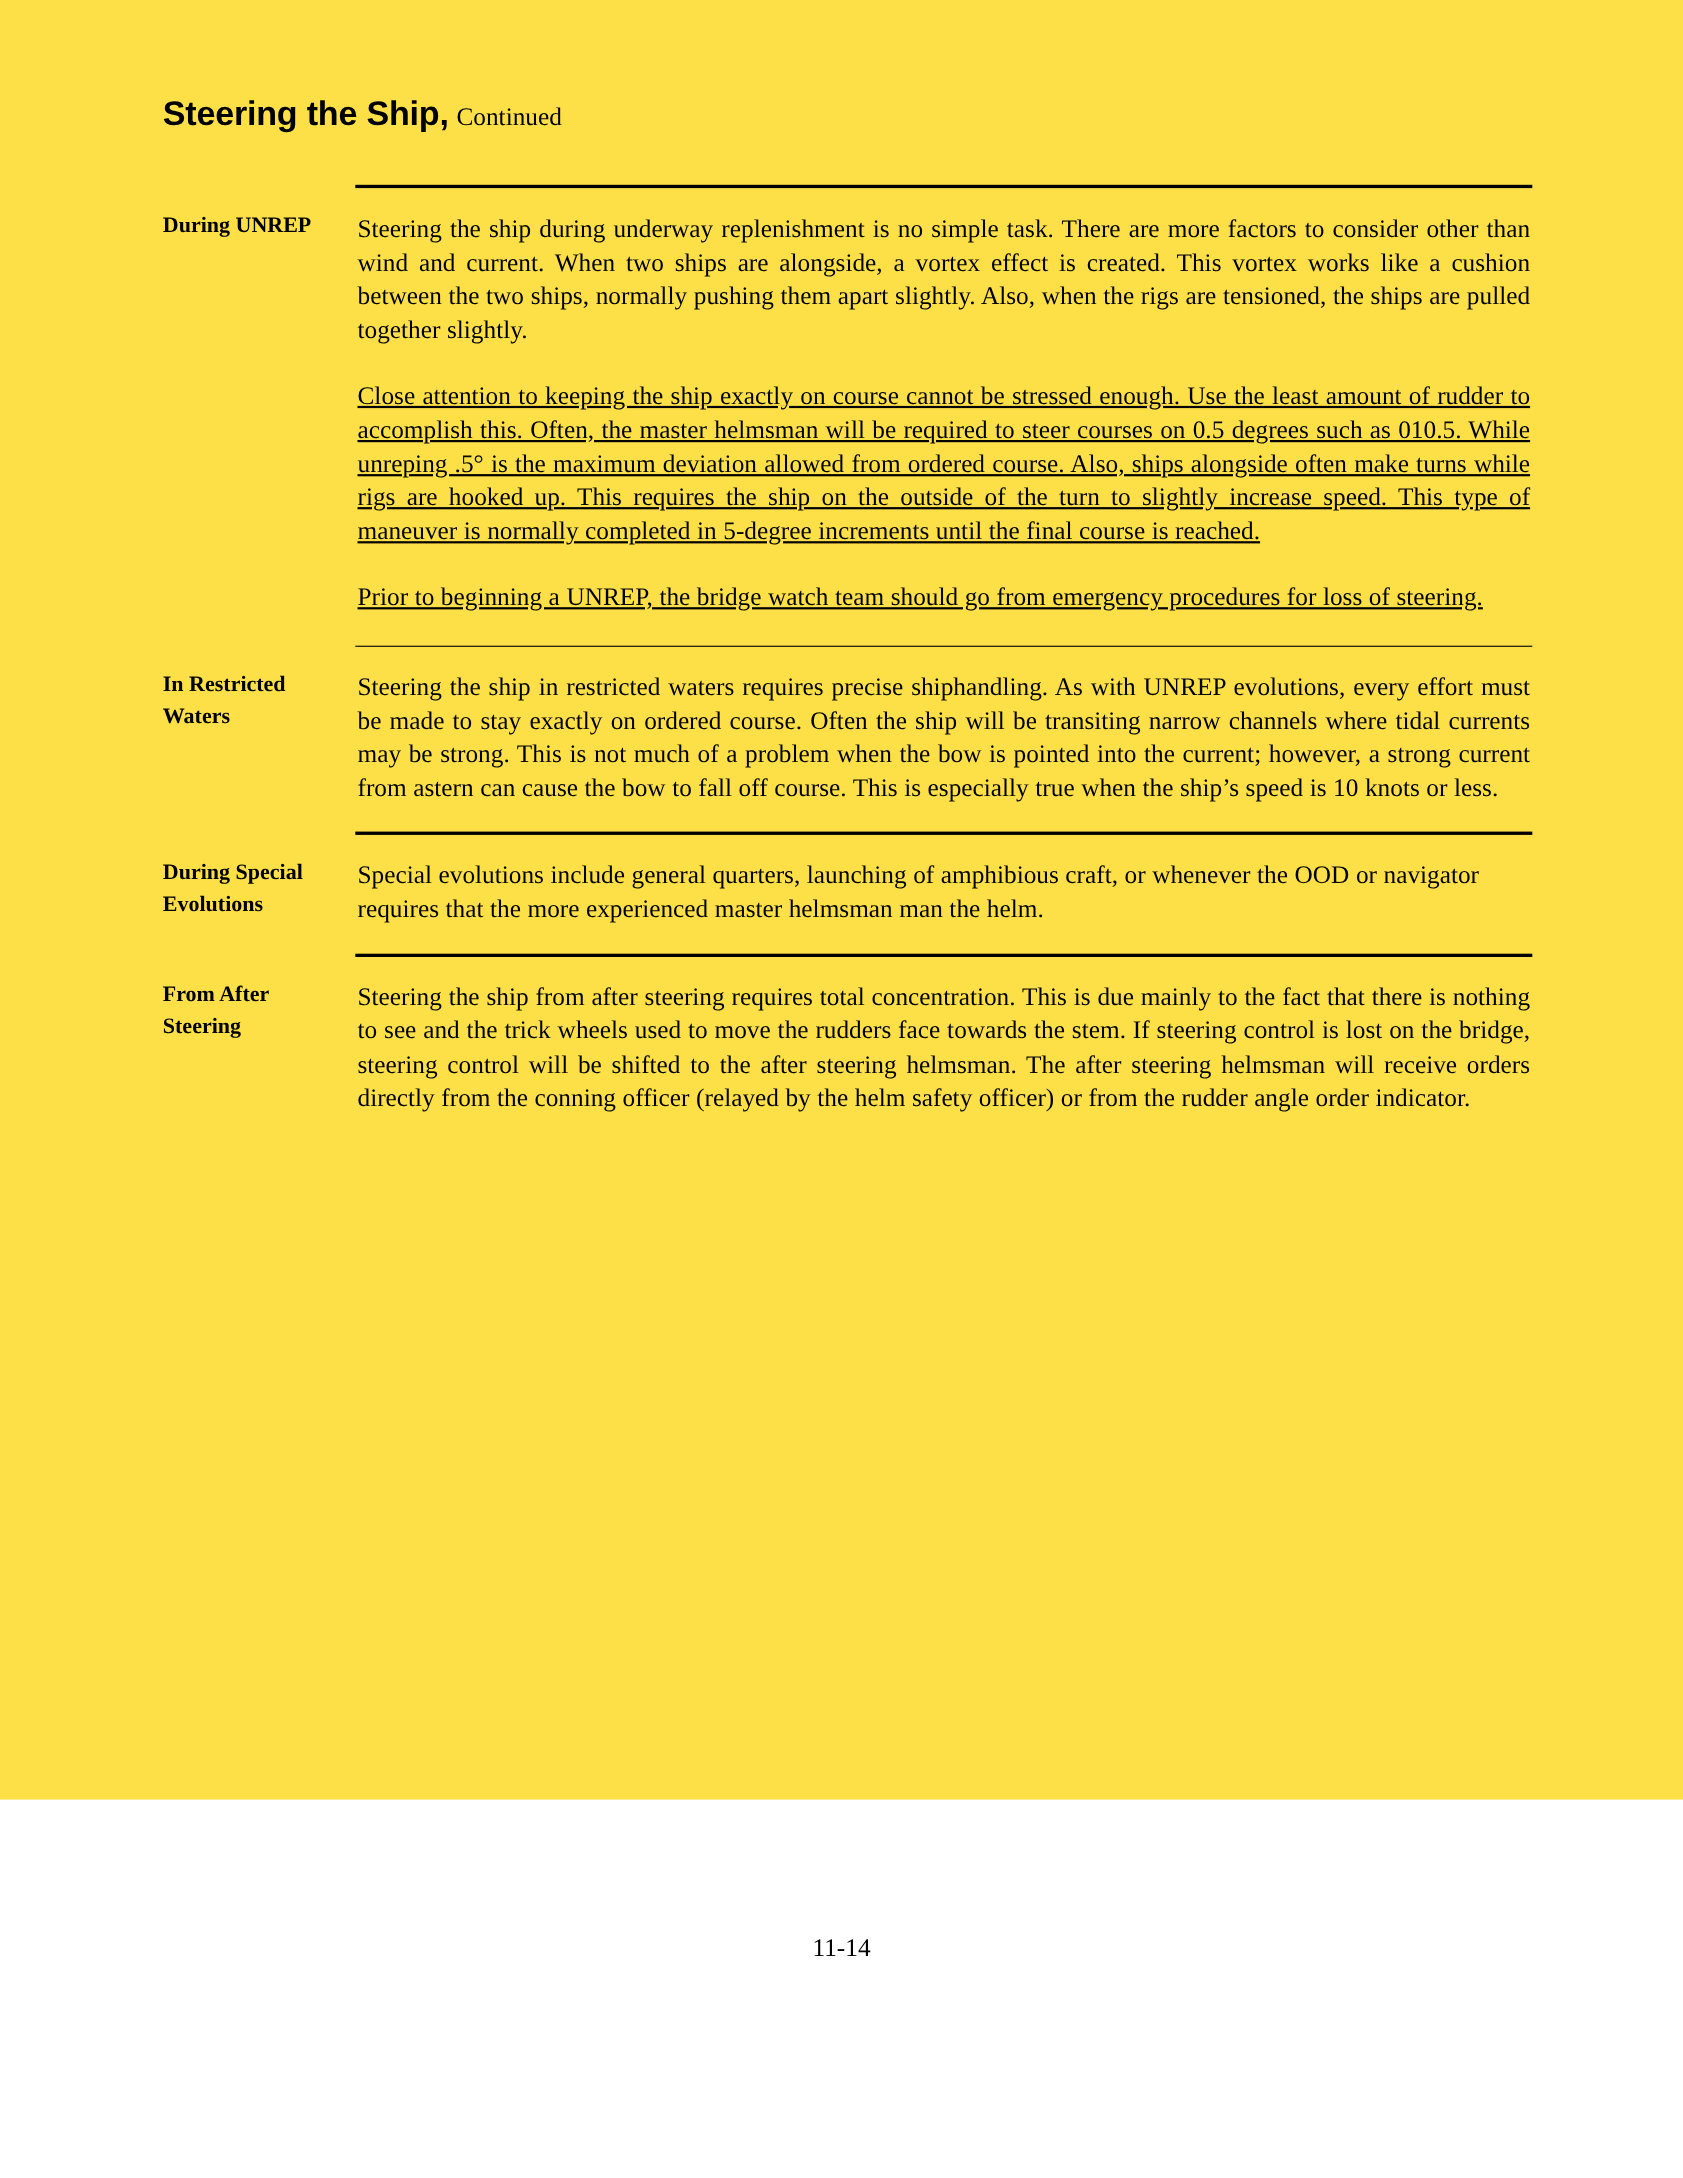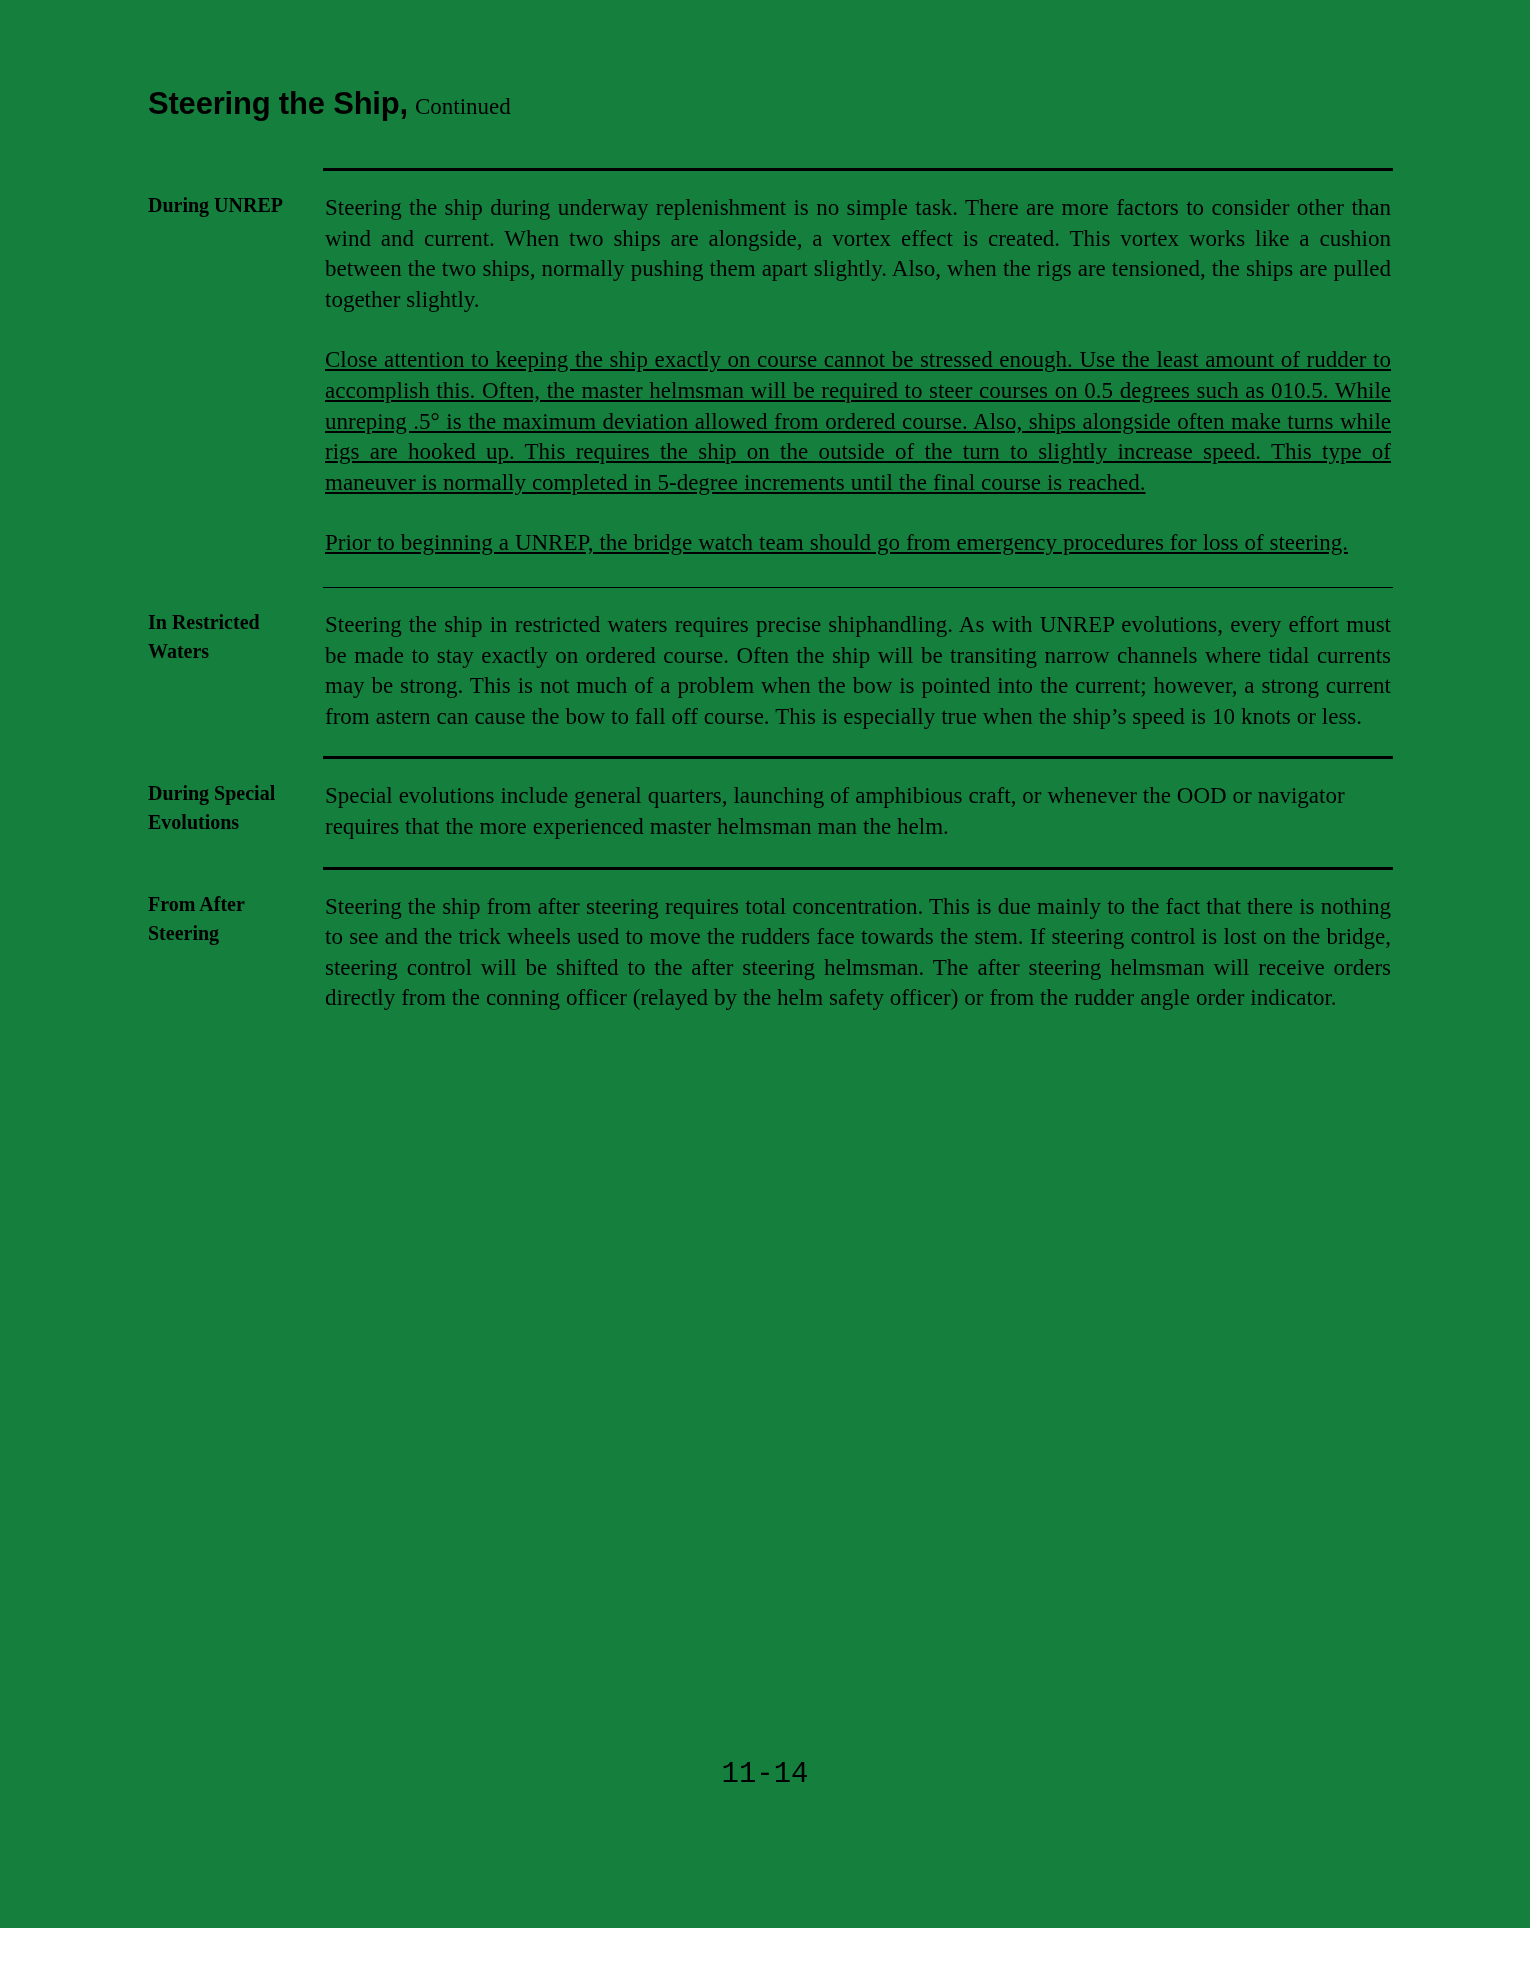--- a/index.html
+++ b/index.html
@@ -15,22 +15,22 @@
     font-family: "Liberation Serif", "DejaVu Serif", serif;
     color: #000000;
     overflow: hidden;
   }
 
   .page {
     position: absolute;
     left: 0;
     top: 0;
     width: 1530px;
-    height: 1928px;
-    background: #15803d;
+    height: 1636px;
+    background: #fde047;
   }
 
   
   .page-header {
     position: absolute;
     left: 148px;
     top: 86px;
     width: 1240px;
   }
   .header-title {
@@ -121,22 +121,22 @@
 
   
   .page-footer {
     position: absolute;
     left: 0;
     top: 1758px;
     width: 1530px;
     text-align: center;
   }
   .page-number {
-    font-size: 29px;
-    font-family: Liberation Mono, monospace;
+    font-size: 23px;
+    font-family: Liberation Serif, serif;
   }
 </style>
 </head>
 <body>
 
 <div class="page">
 
   <div class="page-header">
     <span class="header-title">Steering the Ship,</span><span class="header-continued">Continued</span>
   </div>

